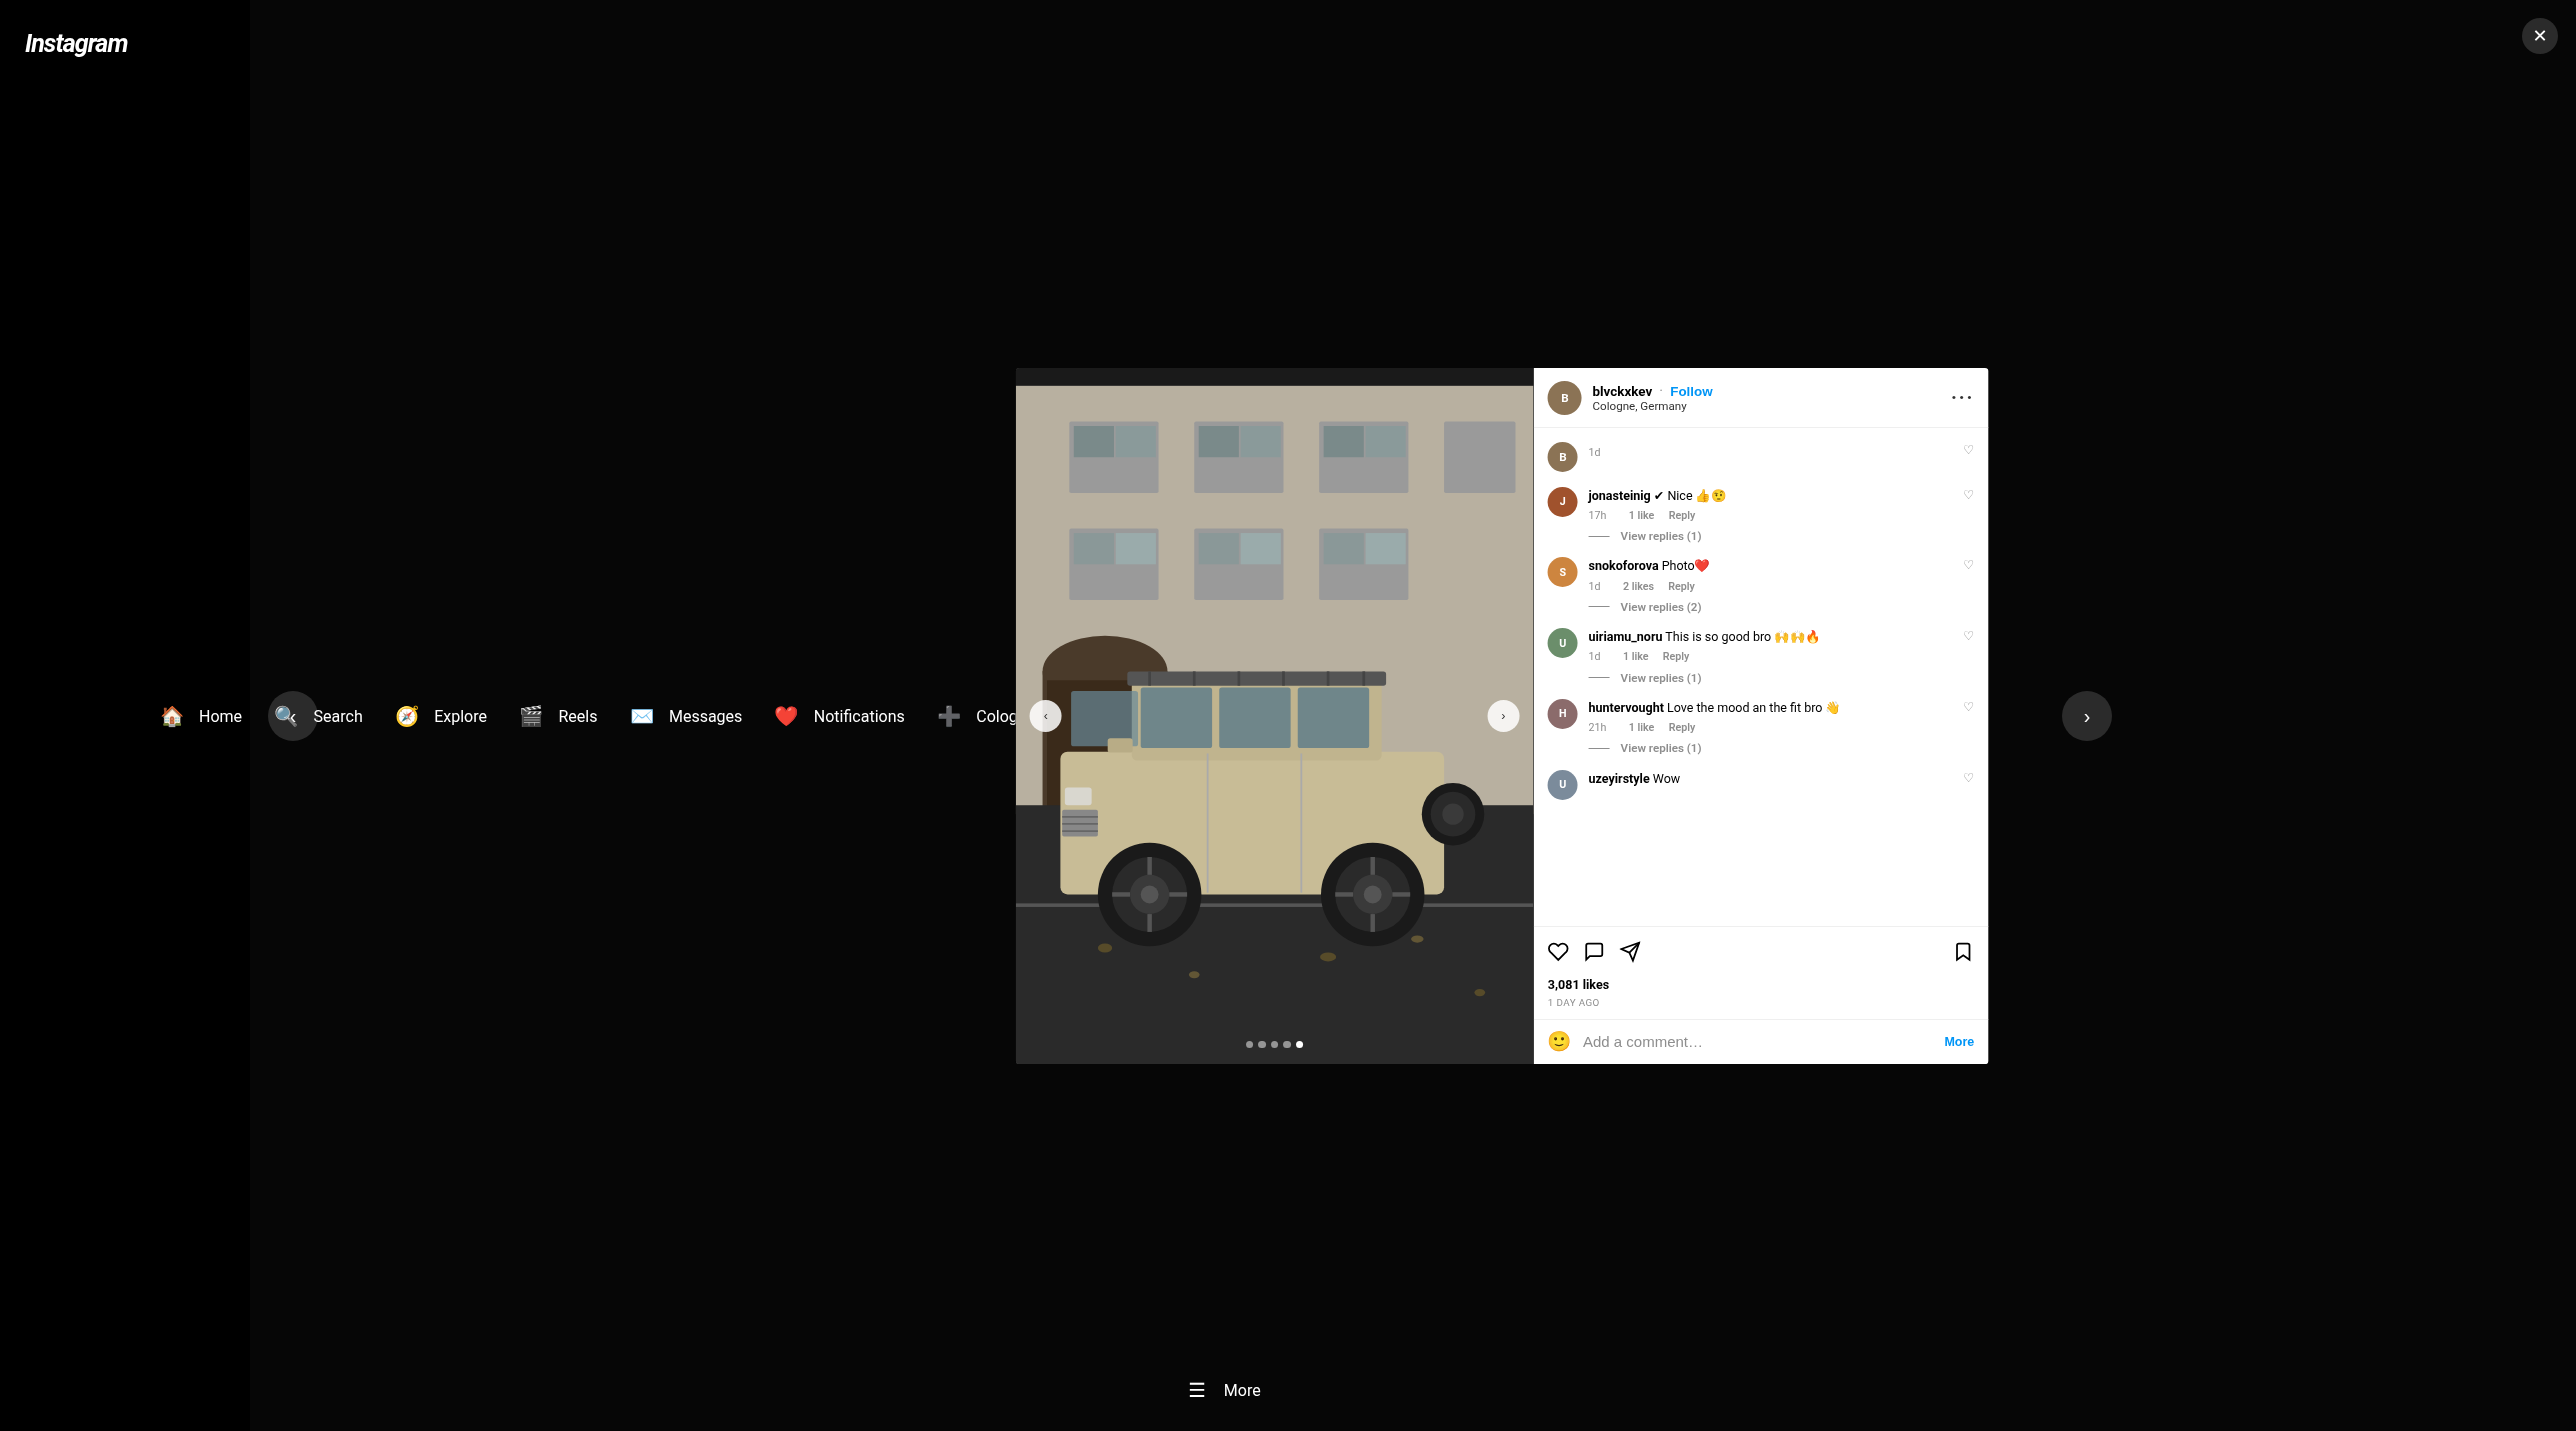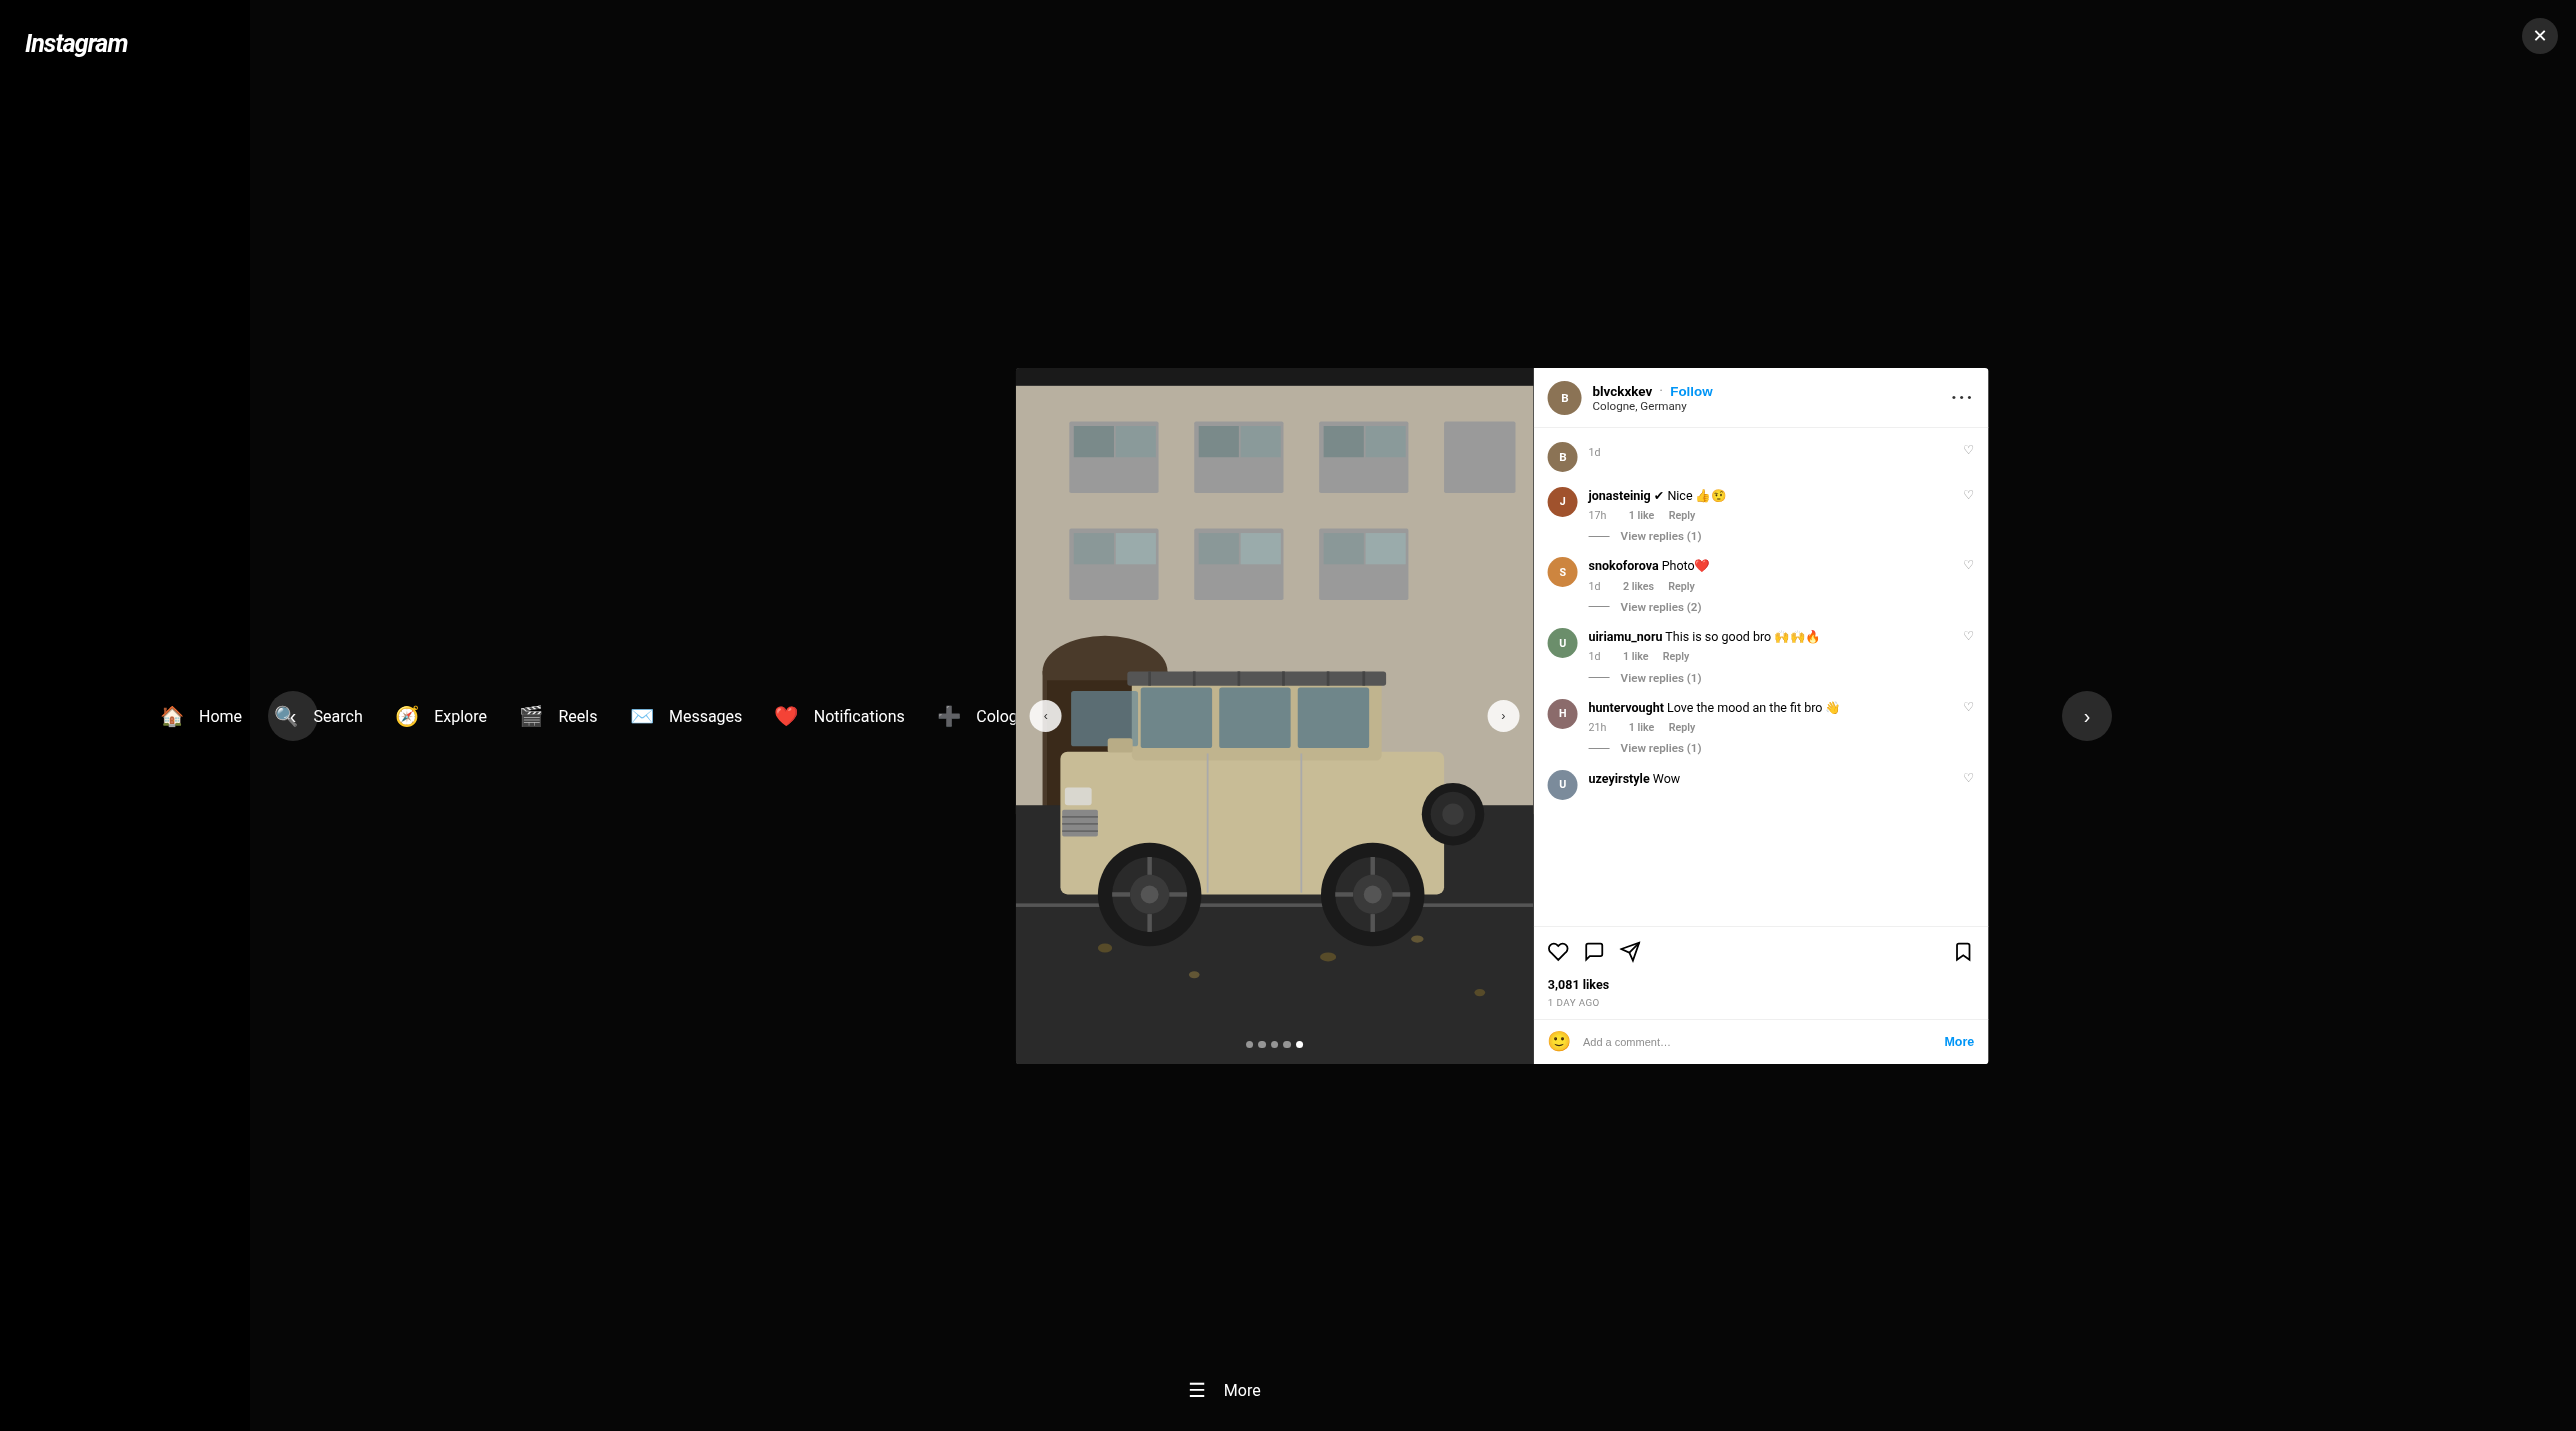--- a/index.html
+++ b/index.html
@@ -370,21 +370,21 @@
     }
     .comment-emoji {
       font-size: 19.6px;
       cursor: pointer;
       color: #8e8e8e;
     }
     .comment-input {
       flex: 1;
       border: none;
       outline: none;
-      font-size: 11px;
+      font-size: 15px;
       color: #000;
     }
     .comment-input::placeholder { color: #8e8e8e; }
     .post-btn {
       color: #0095f6;
       font-weight: 700;
       font-size: 12.5px;
       background: none;
       border: none;
       cursor: pointer;

